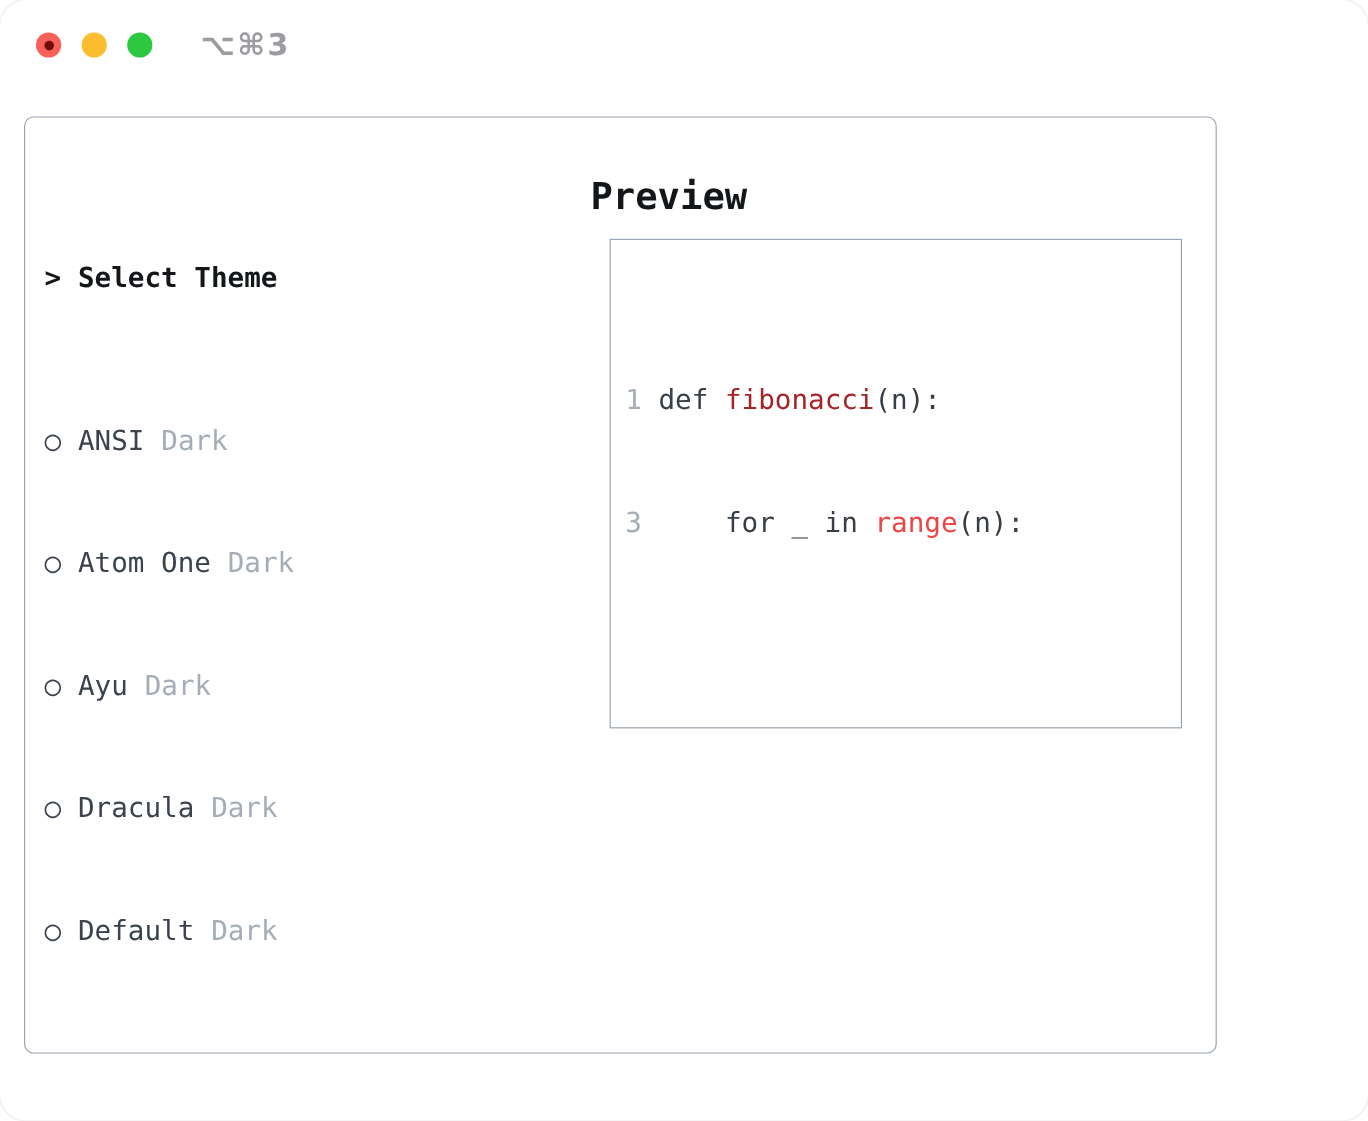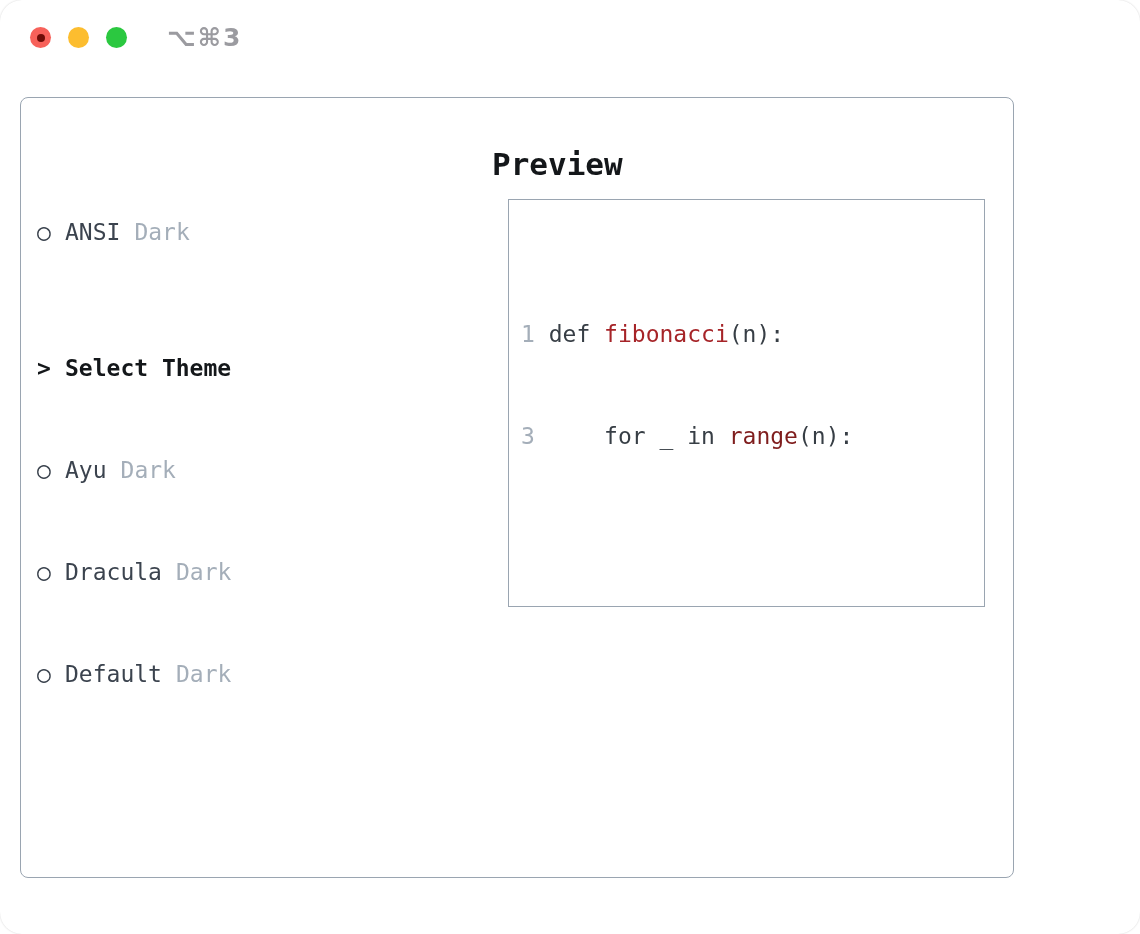--- a/index.html
+++ b/index.html
@@ -31,42 +31,43 @@
   .preview-label{position:absolute;left:471px;top:49px;font-size:31px;line-height:34px;
                  font-weight:bold;color:#14171a;}
   .preview-box{position:absolute;left:487px;top:101px;width:477px;height:408px;box-sizing:border-box;
                border:1.5px solid #9aa5b1;background:#fff;padding:49px 16px 0 12px;
                font-size:23px;line-height:34px;white-space:pre;overflow:hidden;}
   .cl{height:34px;}
   .ln{color:#a4aeb9;}
   .code{color:#373e45;}
   .fn{color:#a62428;}
   .numlit{color:#0d7f7f;}
-  .builtin{color:#7f1d1d;}
+  .builtin{color:#ef4444;}
 </style>
 </head>
 <body>
 
 <div class="window">
 
   <div class="titlebar">
     <span class="light light-red">
         <span class="dot"></span>
       </span>
     <span class="light light-yellow"></span>
     <span class="light light-green"></span>
     <span class="shortcut">⌥⌘3</span>
   </div>
 
   <div class="main-box">
 
     <div class="left-col">
+      <div class="row row-header"><span class="marker">&gt;</span><span class="label">Select Theme</span></div>
+
       <div class="row"><span class="marker">○</span><span class="name">ANSI</span><span class="tag">Dark</span></div>
-
-      <div class="row row-header"><span class="marker">&gt;</span><span class="label">Select Theme</span></div>
+      <div class="row"><span class="marker">○</span><span class="name">Atom One</span><span class="tag">Dark</span></div>
       <div class="row"><span class="marker">○</span><span class="name">Ayu</span><span class="tag">Dark</span></div>
       <div class="row"><span class="marker">○</span><span class="name">Dracula</span><span class="tag">Dark</span></div>
       <div class="row"><span class="marker">○</span><span class="name">Default</span><span class="tag">Dark</span></div>
       
       
       
       
       
       
 

